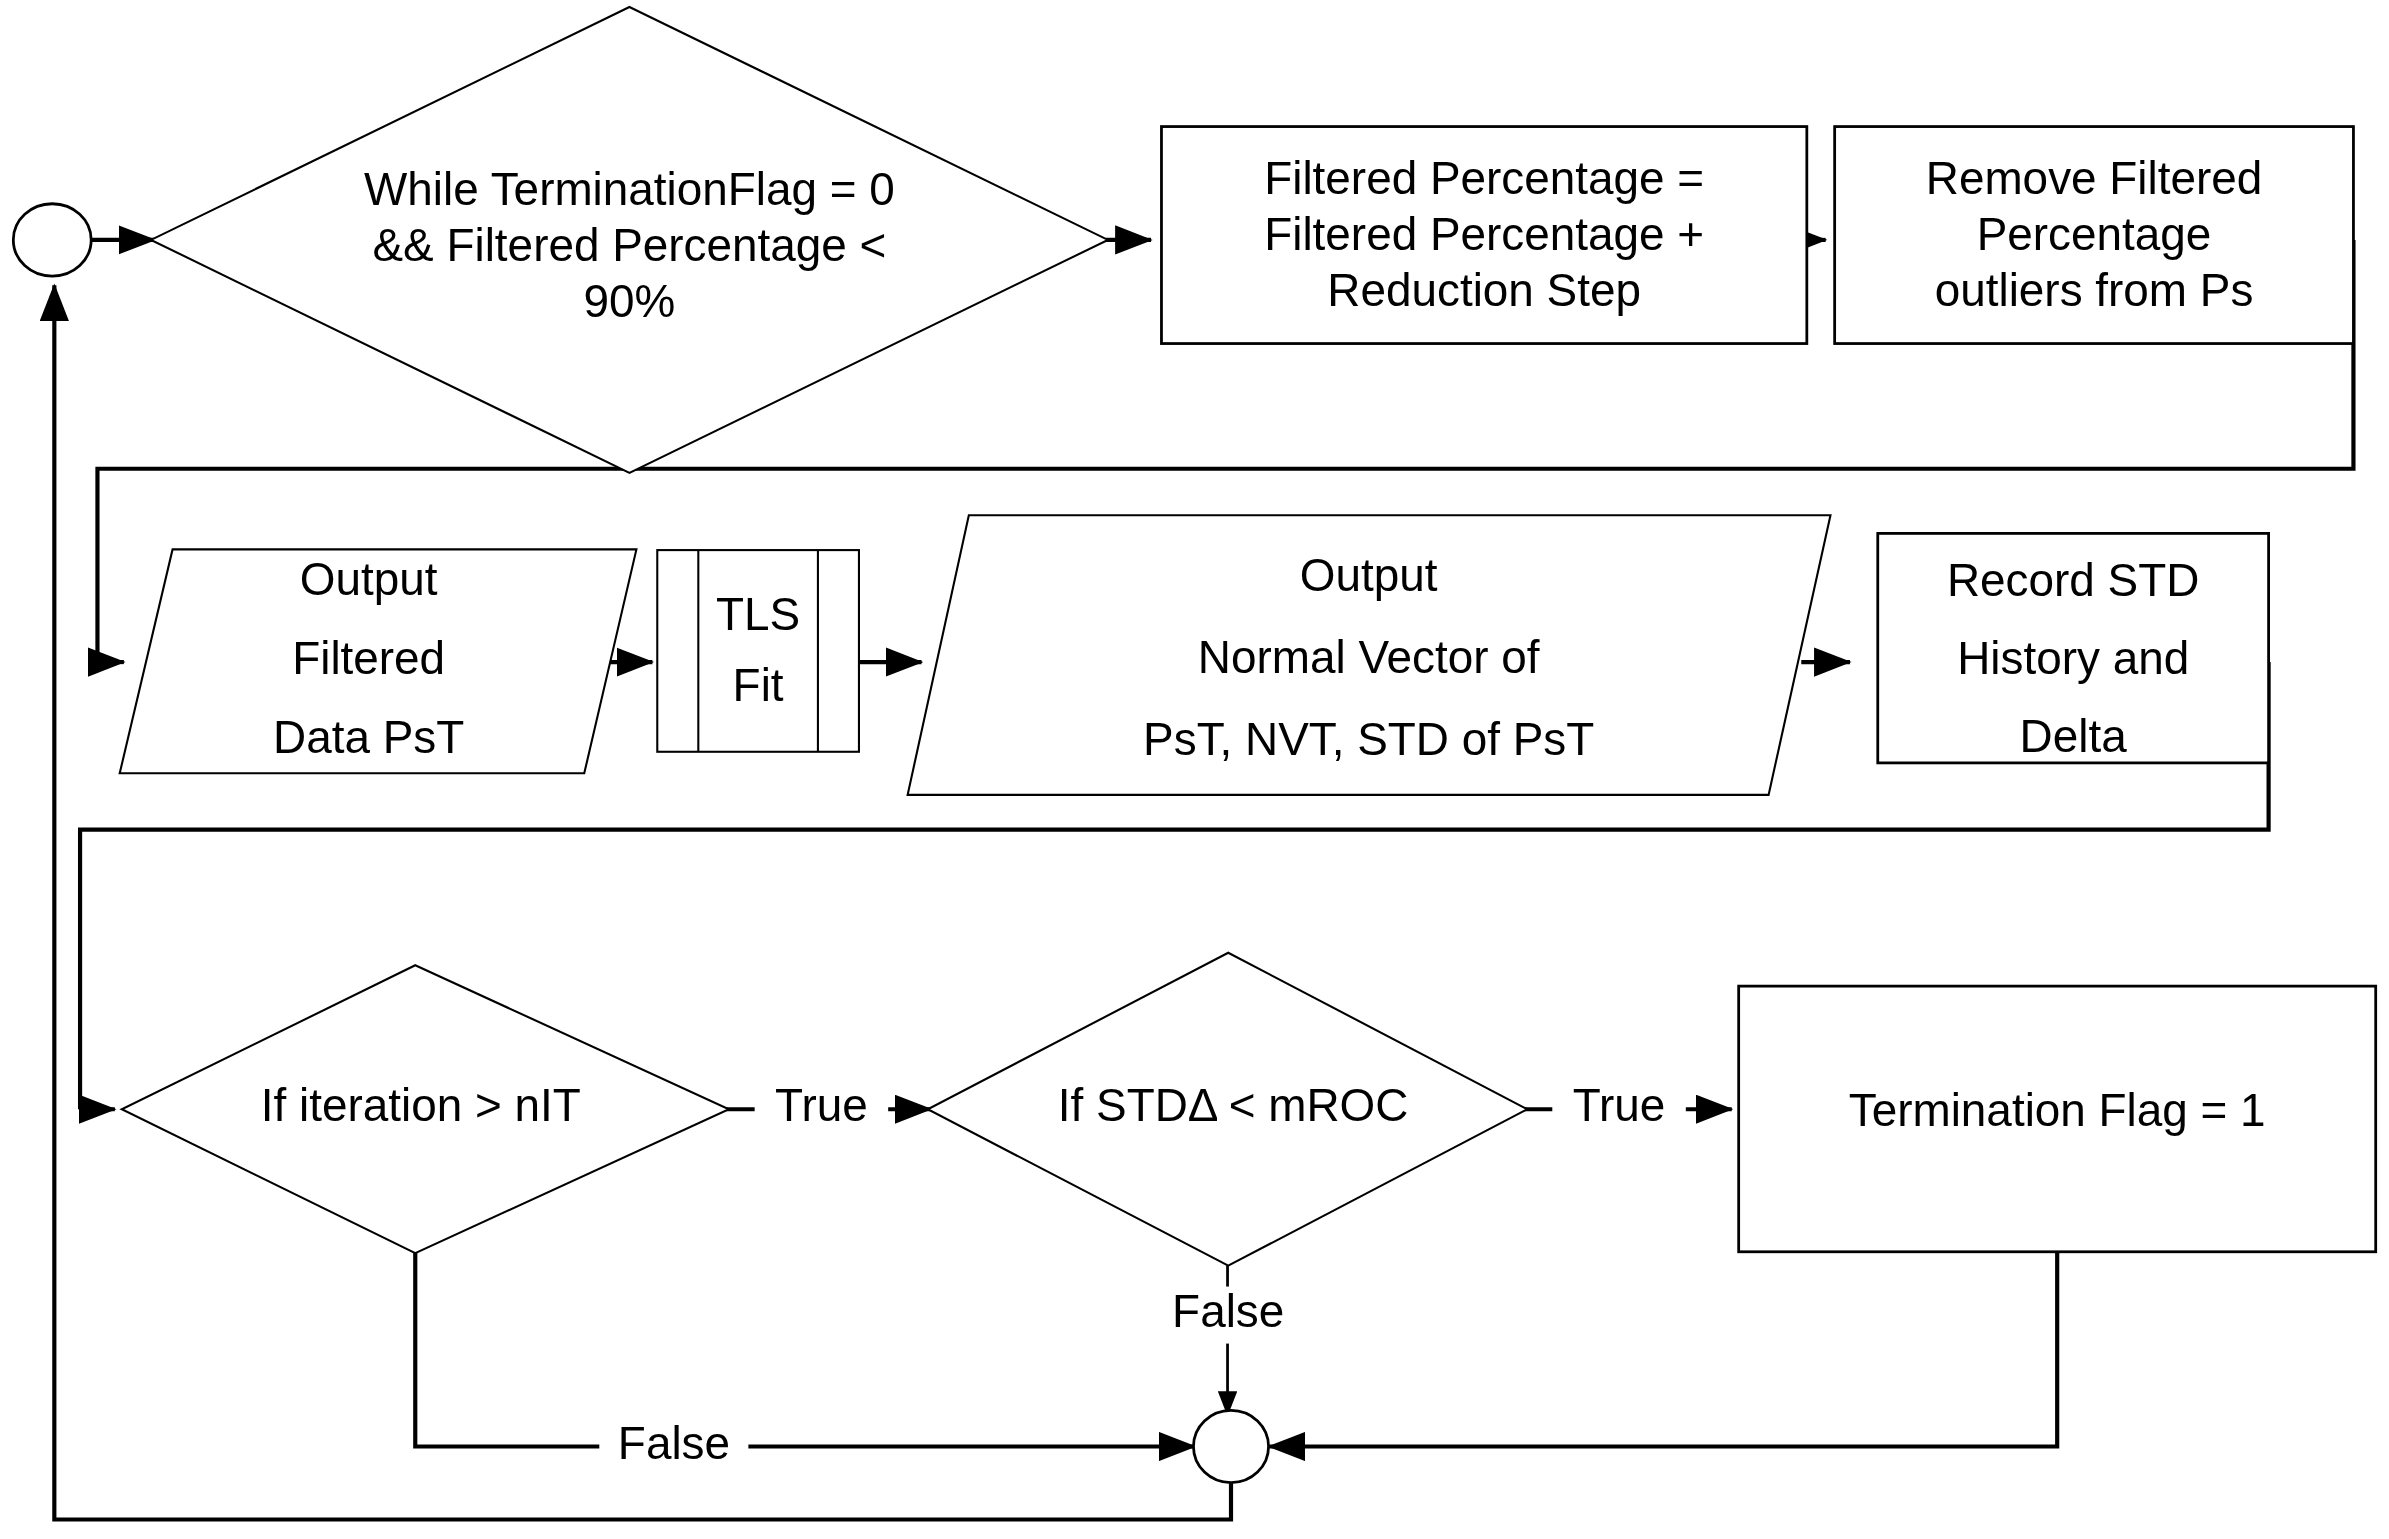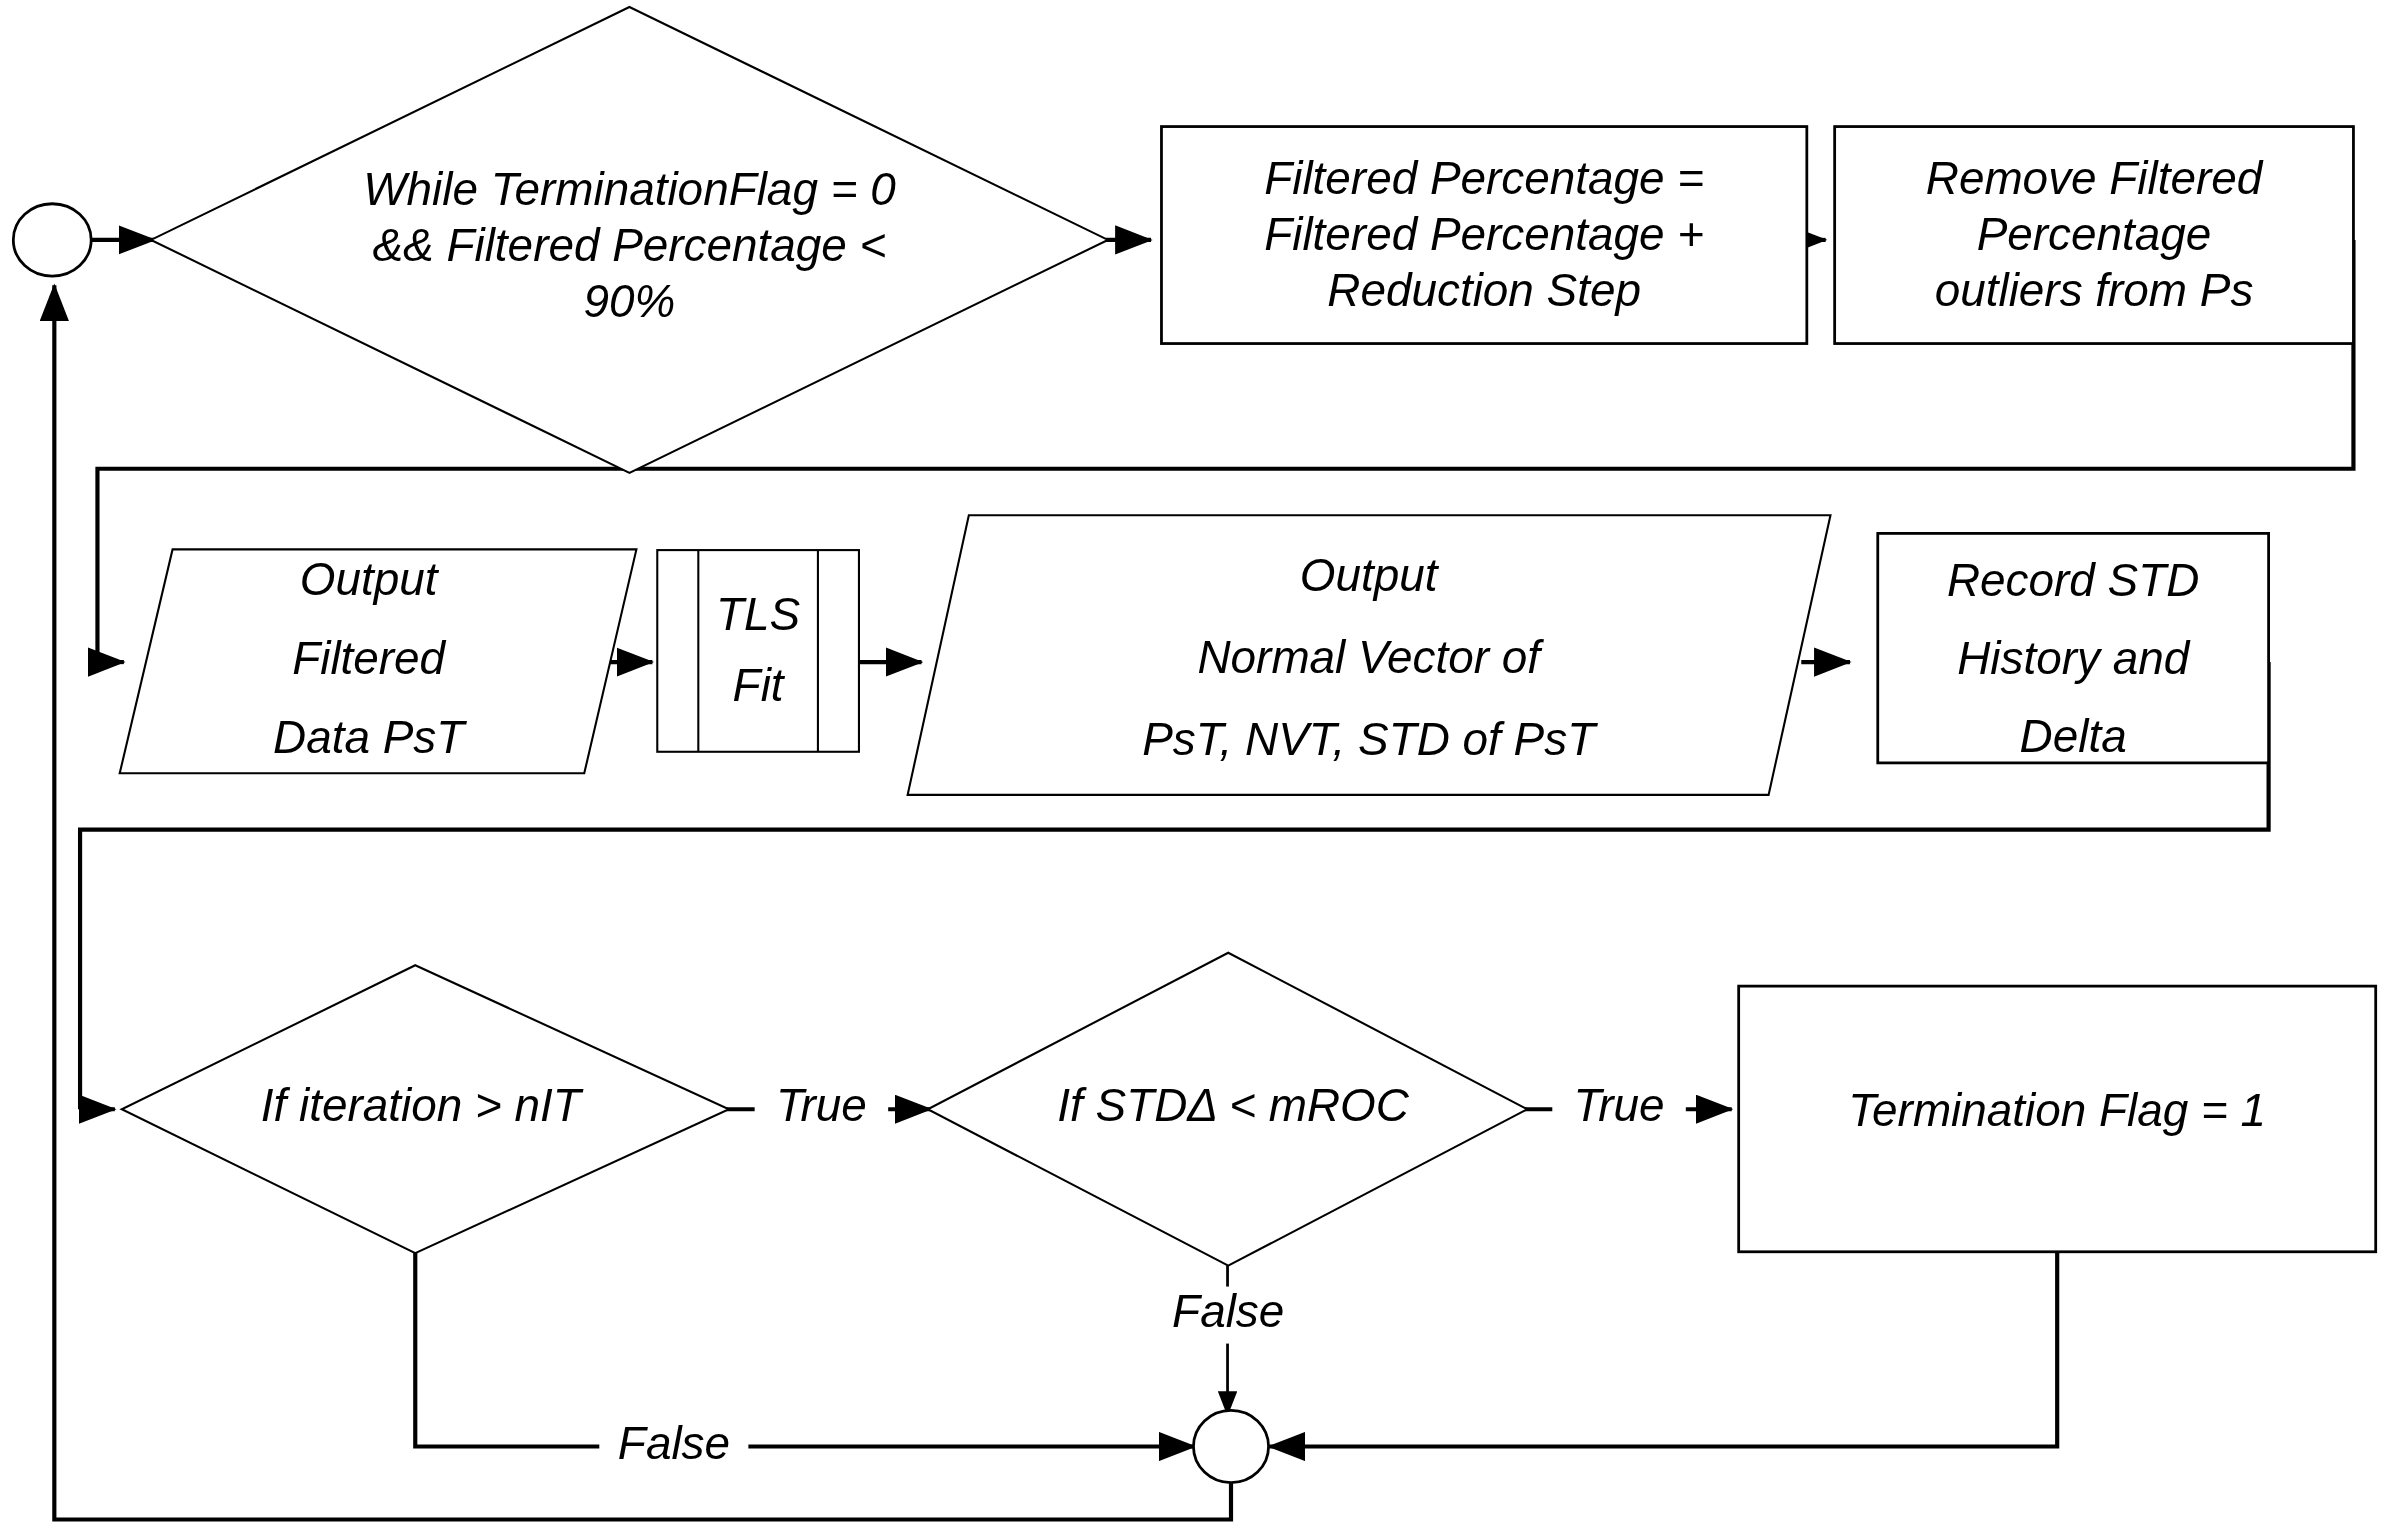--- a/index.html
+++ b/index.html
@@ -6,21 +6,20 @@
     margin: 0;
     padding: 0;
     background: #ffffff;
   }
   #flowchart-root {
     position: relative;
     width: 2389px;
     height: 1539px;
     background: #ffffff;
     font-family: "Liberation Sans", sans-serif;
-    font-style: italic;
   }
   svg.fc {
     display: block;
     width: 2389px;
     height: 1539px;
   }
   .shape-stroke {
     fill: #ffffff;
     stroke: #000000;
     stroke-width: 4;

